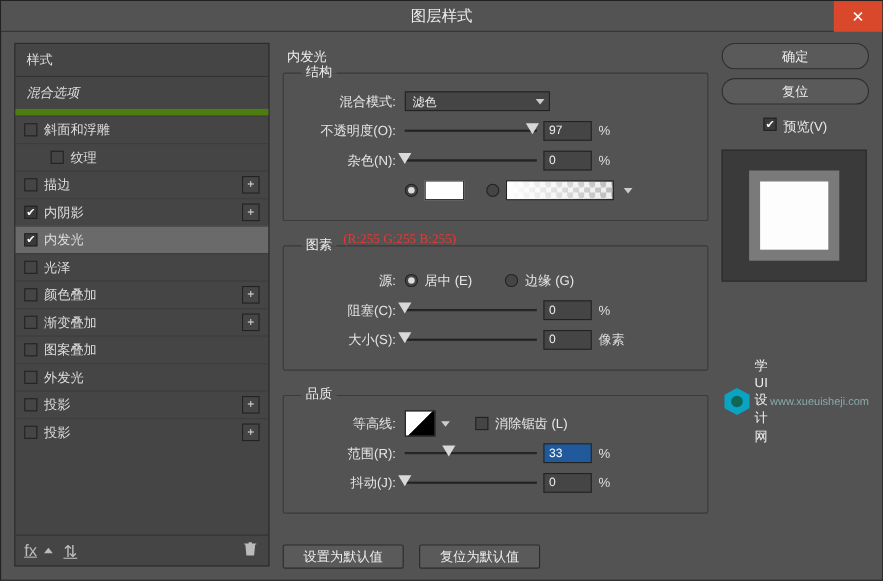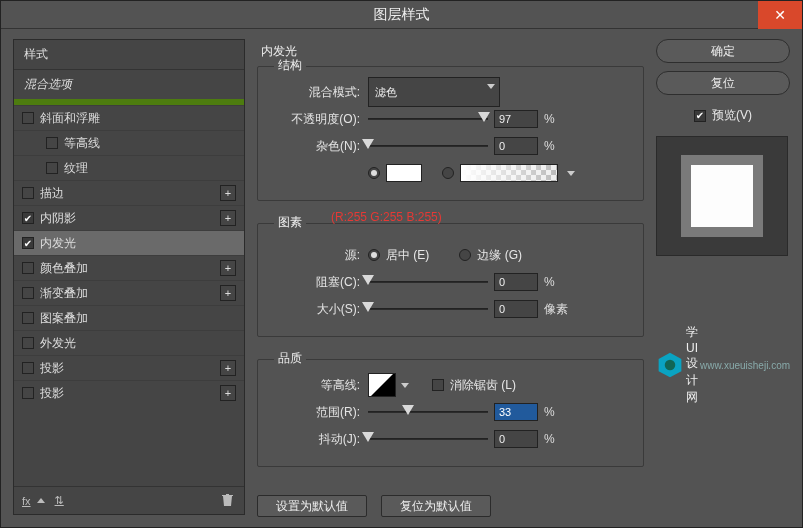--- a/index.html
+++ b/index.html
@@ -15,55 +15,55 @@
   .sb-head.second { border-bottom:6px solid #4d7c0f;font-style:italic;}
   .sb-list { flex:1; overflow:hidden; }
   .sb-item { height:25px; display:flex; align-items:center; padding:0 8px; gap:6px; color:#ddd; border-top:1px solid #3d3d3d; position:relative;}
   .sb-item.indent { padding-left:32px; }
   .sb-item.selected { background:#6a6a6a; }
   .sb-item .plus { position:absolute; right:8px; top:4px; width:16px; height:16px; border:1px solid #222; background:#454545; color:#ddd; font-size:11px; display:flex; align-items:center; justify-content:center; line-height:1;}
   .chk { width:12px; height:12px; border:1px solid #222; background:#454545; display:inline-flex; align-items:center; justify-content:center; }
   .chk.checked { background:#3a3a3a; }
   .chk.checked::after { content:"✔"; font-size:10px; color:#fff; }
   .sb-foot { height:28px; border-top:1px solid #333; display:flex; align-items:center; gap:10px; padding:0 8px; color:#bbb; position:relative;}
-  .sb-foot .ic { font-size:11px;text-decoration:underline; }
+  .sb-foot .ic { font-size:15px;text-decoration:underline; }
   .sb-foot .trash { position:absolute; right:10px; }
   
   .middle { flex:1; display:flex; flex-direction:column; gap:4px; }
   .mid-title { padding:4px 4px 2px 4px; font-size:12px; color:#eee; }
   .fieldset { border:1px solid #3a3a3a; border-radius:2px; padding:4px 12px 12px 12px; margin:0 0 18px 0; position:relative; }
   .legend { position:relative; top:-14px; left:4px; background:#535353; padding:0 4px; color:#eee; display:inline-block; height:10px;}
   .fieldset > .legend + * { margin-top:-6px; }
   .row { display:flex; align-items:center; height:24px; gap:6px; margin-bottom:3px;}
   .row .lbl { width:92px; text-align:right; color:#e4e4e4; padding-right:2px; }
   .slider { position:relative; flex:0 0 120px; height:14px; display:flex; align-items:center;}
   .slider .track { position:absolute; left:0; right:0; top:6px; height:2px; background:#2b2b2b; border-top:1px solid #222;}
   .slider .thumb { position:absolute; top:0; width:0; height:0; border-left:6px solid transparent; border-right:6px solid transparent; border-top:10px solid #d9d9d9; transform:translateX(-6px);}
   .numbox { width:44px; height:18px; border:1px solid #222; background:#454545; color:#eee; font-size:11px; padding:0 4px; text-align:left; display:flex; align-items:center;}
   .numbox.hl { background:#215a9c; color:#fff;}
   .unit { color:#ddd; width:26px;}
-  select, .select { height:30px; border:1px solid #222; background:#454545; color:#eee; font-size:11px; padding:0 14px 0 6px; position:relative; display:inline-flex; align-items:center; min-width:60px;}
+  select, .select { height:18px; border:1px solid #222; background:#454545; color:#eee; font-size:11px; padding:0 14px 0 6px; position:relative; display:inline-flex; align-items:center; min-width:60px;}
   .select::after { content:""; position:absolute; right:4px; top:6px; width:0; height:0; border-left:4px solid transparent; border-right:4px solid transparent; border-top:5px solid #ccc;}
   .radio { width:12px; height:12px; border:1px solid #222; border-radius:50%; background:#454545; display:inline-flex; align-items:center; justify-content:center;}
   .radio.checked::after { content:""; width:6px; height:6px; border-radius:50%; background:#ddd;}
   .swatch { width:36px; height:18px; border:1px solid #222; display:inline-block;}
   .swatch.white { background:#fff;}
   .swatch.grad { width:98px; background: repeating-conic-gradient(#bbb 0 25%, #eee 0 50%) 0 0/10px 10px; position:relative;}
   .swatch.grad::after { content:""; position:absolute; inset:0; background:linear-gradient(to right, rgba(255,255,255,1), rgba(255,255,255,0));}
   .gradcaret { width:14px; display:inline-flex; align-items:center; justify-content:center;}
   .gradcaret::after { content:""; width:0;height:0;border-left:4px solid transparent;border-right:4px solid transparent;border-top:5px solid #ccc;}
   .annot { color:#e53935; font-size:12px; }
   .contour { width:28px; height:24px; border:1px solid #222; background:linear-gradient(135deg,#fff 49%, #000 51%);}
   .contour-wrap { display:flex; align-items:center; gap:2px;}
   .btnrow { display:flex; gap:14px; justify-content:flex-start; padding:6px 0 0 0;}
   .pbtn { min-width:110px; height:22px; border:1px solid #2b2b2b; background:#5a5a5a; color:#eee; display:flex; align-items:center; justify-content:center; border-radius:2px;}
   
   .rcol { width:134px; display:flex; flex-direction:column; gap:8px; align-items:stretch;}
   .rbtn { height:24px; border:1px solid #2e2e2e; border-radius:12px; background:#5a5a5a; display:flex; align-items:center; justify-content:center; color:#eee;}
-  .rcol .prevlbl { display:flex; justify-content:center; align-items:center; gap:6px; margin-top:4px;}
+  .rcol .prevlbl { display:flex; justify-content:center; align-items:flex-start; gap:6px; margin-top:4px;}
   .preview { margin-top:4px; width:132px; height:120px; background:#3a3a3a; border:1px solid #2a2a2a; display:flex; align-items:center; justify-content:center;}
   .preview .sq1 { width:82px; height:82px; background:#7a7a7a; display:flex; align-items:center; justify-content:center;}
   .preview .sq2 { width:62px; height:62px; background:#fdfdfd;}
   .logo { margin-top:60px; display:flex; align-items:center; gap:2px;}
   .logo .hex { width:28px; height:28px; display:inline-block; position:relative;}
   .logo .hex svg{ width:28px; height:28px;}
   .logo .t1 { font-size:12px; color:#eee;}
   .logo .t2 { font-size:10px; color:#8aa; }
 </style>
 </head>
@@ -82,39 +82,39 @@
     <div class="sidebar">
       <div class="sb-head">样式</div>
       <div class="sb-head second">混合选项</div>
       <div class="sb-list" id="sb-list">
           <div class="sb-item">
             <span class="chk"></span>
             <span>斜面和浮雕</span>
           </div>
           <div class="sb-item indent">
             <span class="chk"></span>
-            <span>等高线</span>
-          </div>
-          <div class="sb-item indent">
-            <span class="chk"></span>
             <span>纹理</span>
           </div>
           <div class="sb-item">
             <span class="chk"></span>
             <span>描边</span>
             <span class="plus">+</span>
           </div>
           <div class="sb-item">
             <span class="chk checked"></span>
             <span>内阴影</span>
             <span class="plus">+</span>
           </div>
           <div class="sb-item selected">
             <span class="chk checked"></span>
             <span>内发光</span>
+          </div>
+          <div class="sb-item">
+            <span class="chk"></span>
+            <span>光泽</span>
           </div>
           <div class="sb-item">
             <span class="chk"></span>
             <span>颜色叠加</span>
             <span class="plus">+</span>
           </div>
           <div class="sb-item">
             <span class="chk"></span>
             <span>渐变叠加</span>
             <span class="plus">+</span>
@@ -185,21 +185,21 @@
           <span class="swatch white"></span>
           <span style="width:8px"></span>
           <span class="radio"></span>
           <span class="swatch grad"></span>
           <span class="gradcaret"></span>
         </div>
       </div>
 
       <div class="fieldset">
         <span class="legend">图素</span>
-        <span class="annot" style="position:absolute; top:-8px; left:73px;">(R:255 G:255 B:255)</span>
+        <span class="annot" style="position:absolute; top:-8px; left:54px;font-family:Liberation Serif, serif;">(R:255 G:255 B:255)</span>
         <div class="row">
           <span class="lbl">源:</span>
           <span class="radio checked"></span>
           <span>居中 (E)</span>
           <span style="width:18px"></span>
           <span class="radio"></span>
           <span>边缘 (G)</span>
         </div>
         <div class="row">
           <span class="lbl">阻塞(C):</span>

